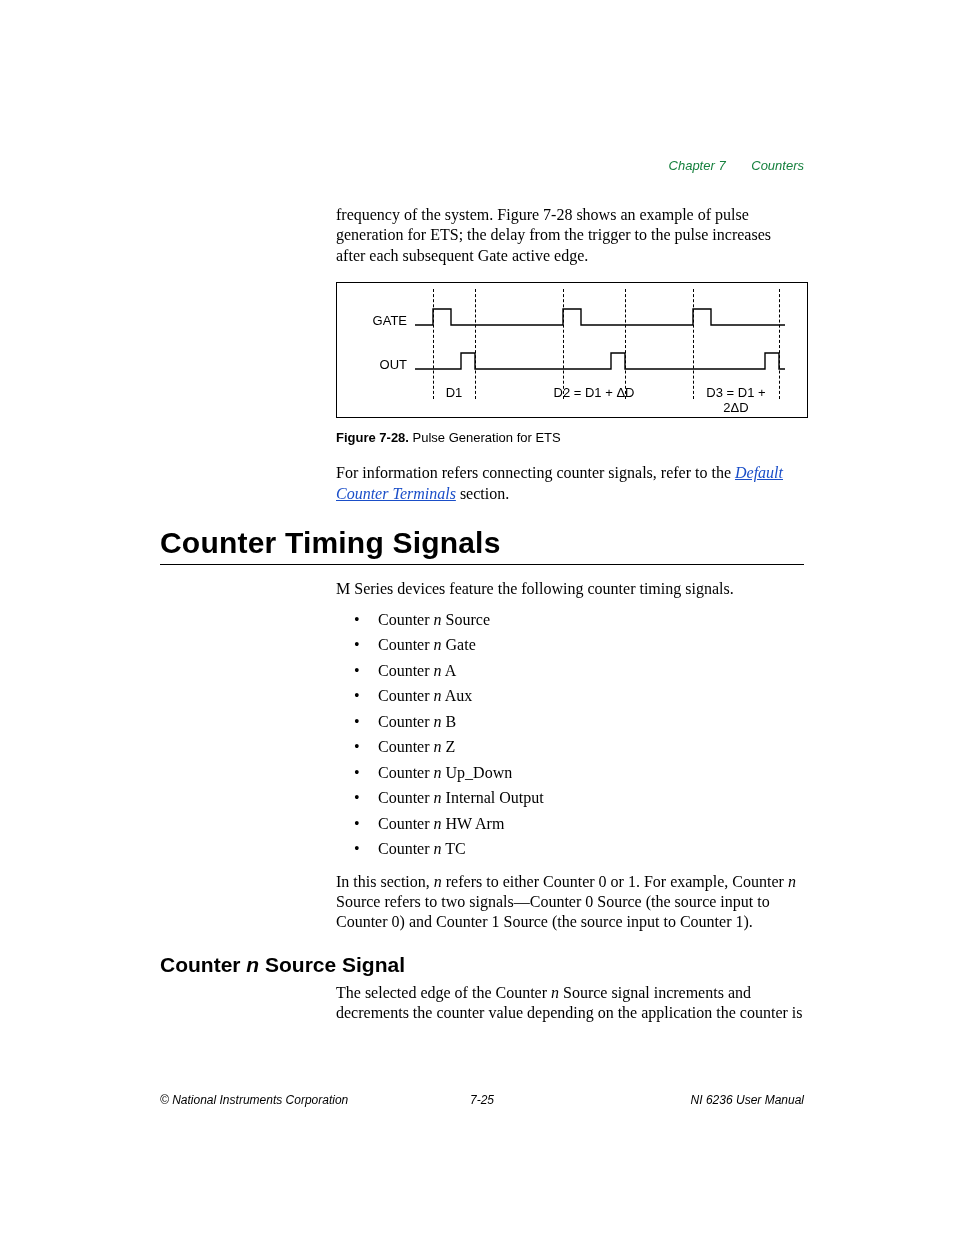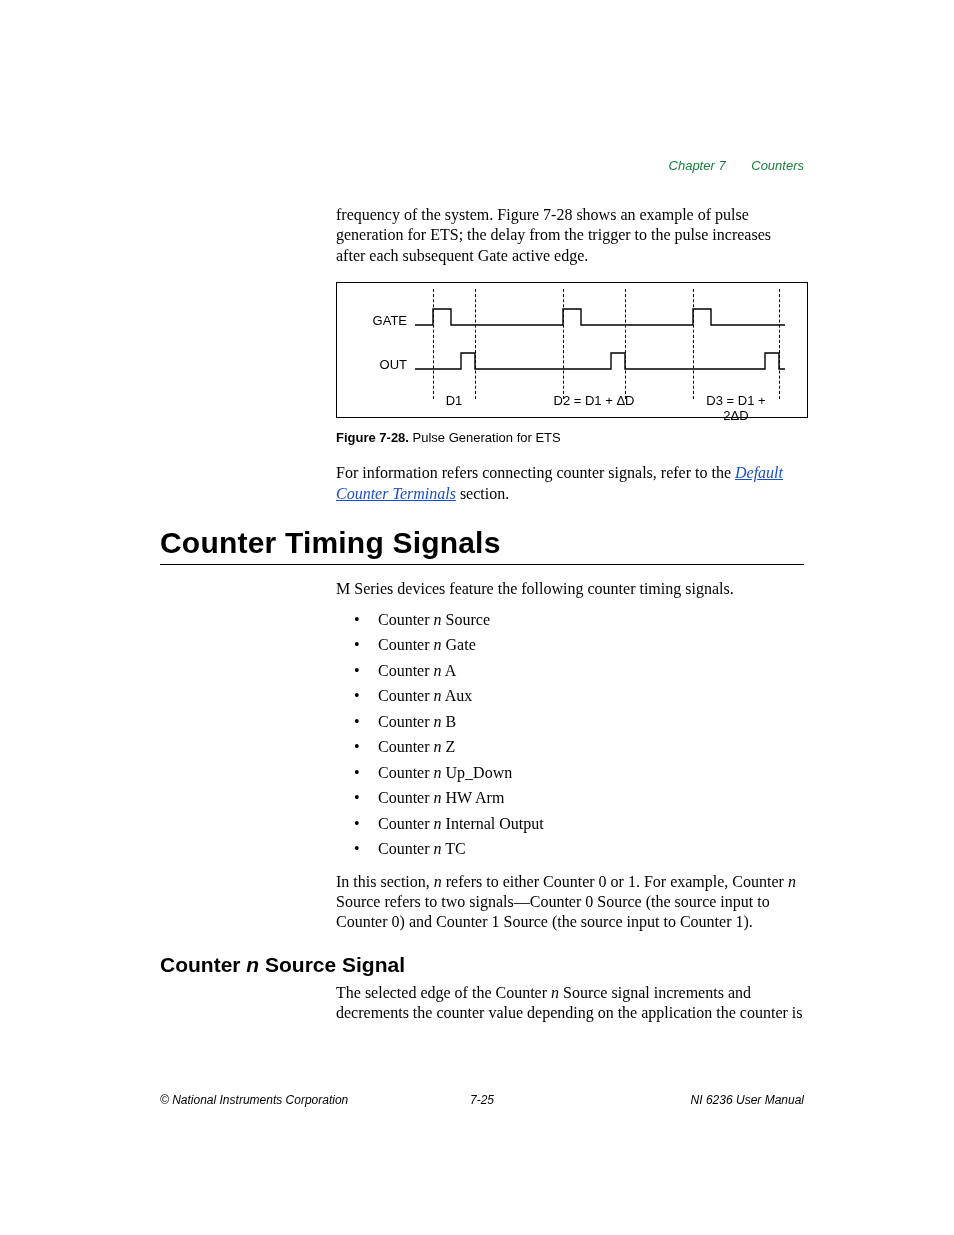--- a/index.html
+++ b/index.html
@@ -53,21 +53,21 @@
   .out-label  { top: 74px; }
 
   .dash {
     position: absolute;
     border-left: 1px dashed #000;
     height: 110px;
     top: 6px;
   }
   .ann {
     position: absolute;
-    top: 110px;
+    top: 102px;
     font-size: 13px;
     text-align: center;
     transform: translateX(-50%);
   }
 
   .figure-caption {
     margin-left: 176px;
     width: 470px;
     font-family: Helvetica, Arial, sans-serif;
     font-size: 13px;
@@ -191,22 +191,22 @@
     <p>M Series devices feature the following counter timing signals.</p>
 
     <ul class="signals">
       <li><span>Counter </span><span class="n">n</span><span> Source</span></li>
       <li><span>Counter </span><span class="n">n</span><span> Gate</span></li>
       <li><span>Counter </span><span class="n">n</span><span> A</span></li>
       <li><span>Counter </span><span class="n">n</span><span> Aux</span></li>
       <li><span>Counter </span><span class="n">n</span><span> B</span></li>
       <li><span>Counter </span><span class="n">n</span><span> Z</span></li>
       <li><span>Counter </span><span class="n">n</span><span> Up_Down</span></li>
+      <li><span>Counter </span><span class="n">n</span><span> Internal Output</span></li>
       <li><span>Counter </span><span class="n">n</span><span> HW Arm</span></li>
-      <li><span>Counter </span><span class="n">n</span><span> Internal Output</span></li>
       <li><span>Counter </span><span class="n">n</span><span> TC</span></li>
     </ul>
 
     <p>
       <span>In this section, </span><span class="n">n</span><span> refers to either Counter 0 or 1. For example, Counter </span><span class="n">n</span><span> Source refers to two signals—Counter 0 Source (the source input to Counter 0) and Counter 1 Source (the source input to Counter 1).</span>
     </p>
   </div>
 
   <h2 class="subsection">
     <span>Counter </span><span class="n">n</span><span> Source Signal</span>

